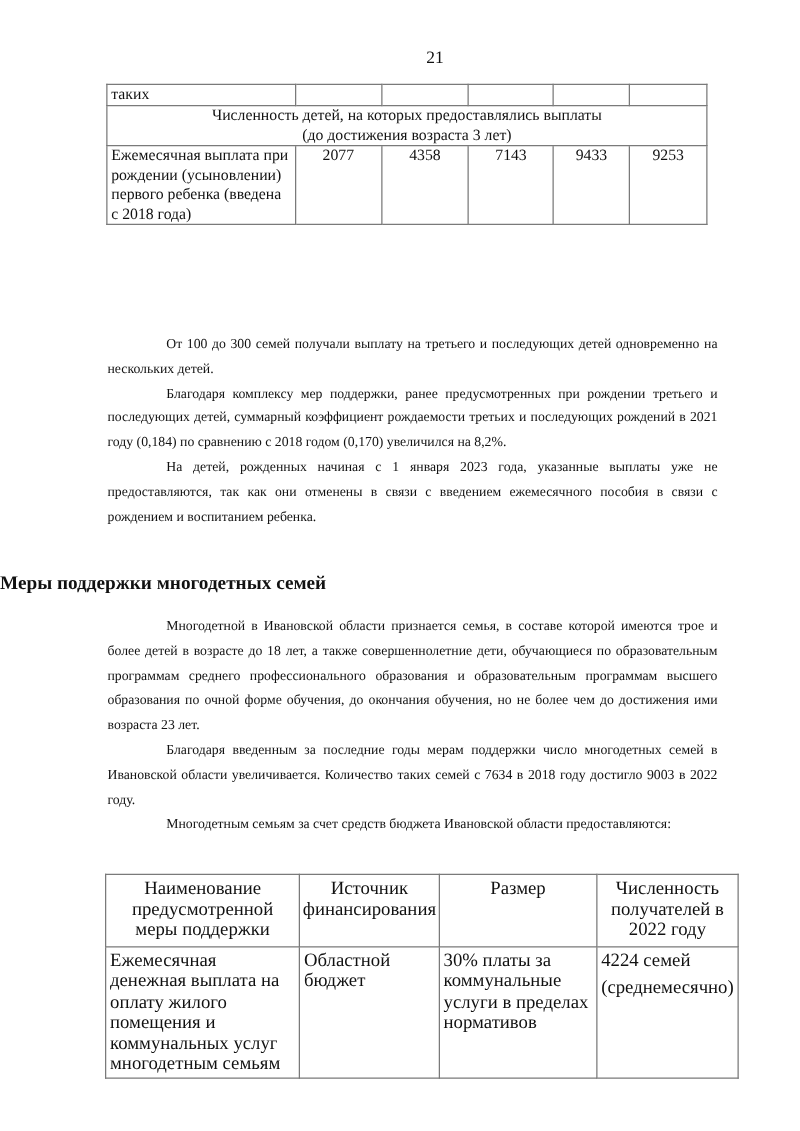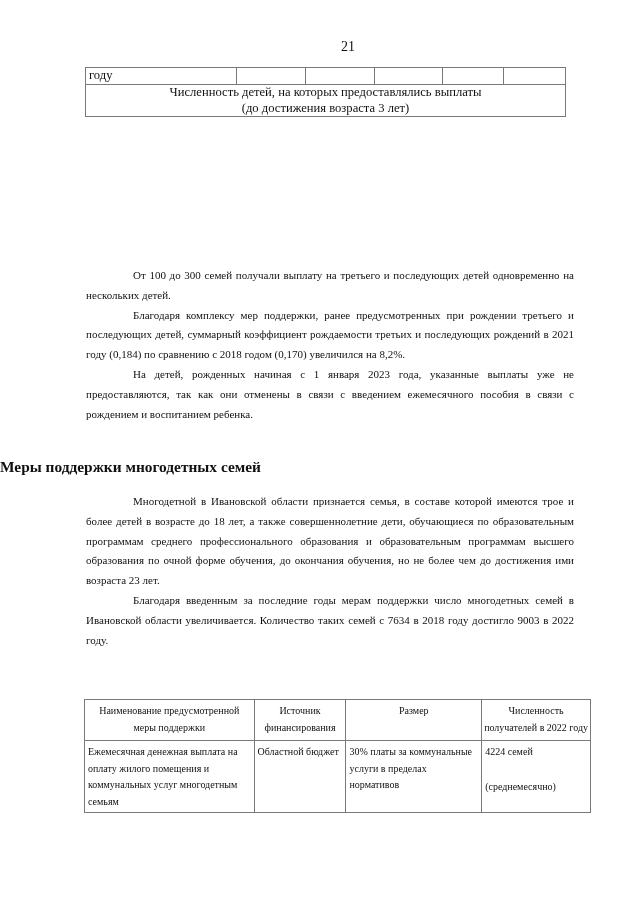--- a/index.html
+++ b/index.html
@@ -27,74 +27,83 @@
     #t1 tr.r0 td { height: 16px; }
     .text-block {
       position: absolute; left: 86px; width: 488px;
       font-size: 11px; line-height: 19.8px; text-align: justify;
     }
     .text-block p { margin: 0; text-indent: 47px; }
     .heading {
       position: absolute; top: 458px; left: 0; width: 640px; text-align: left;
       font-weight: bold; font-size: 15.4px;
     }
-    #t2 { left: 84px; top: 699px; width: 507px; font-size: 10px; line-height: 16.5px; }
+    #t2 { left: 84px; top: 699px; width: 507px; font-size: 15px; line-height: 16.5px; }
     #t2 col.c0 { width: 170px; }
     #t2 col.c1 { width: 92px; }
     #t2 col.c2 { width: 136px; }
     #t2 col.c3 { width: 109px; }
     #t2 th { text-align: center; padding: 3px 2px 4px; }
     #t2 td { padding: 3px 3px 2px; }
     #t2 td.center { }
     #t2 td.recipients span { display: block; }
-    #t2 td.recipients span + span { margin-top: 18px; }
+    #t2 td.recipients span + span { margin-top: 5px; }
   </style>
 </head>
 <body>
 
 <div class="page-number">21</div>
 
 <table id="t1">
   <colgroup>
       <col class="c0">
       <col class="c1">
       <col class="c2">
       <col class="c3">
       <col class="c4">
       <col class="c5">
     </colgroup>
   <tbody>
       <tr class="r0">
-    <td>году</td>
+    <td>таких</td>
     <td class="num"></td>
     <td class="num"></td>
     <td class="num"></td>
     <td class="num"></td>
     <td class="num"></td>
   </tr>
   <tr>
     <td class="section" colspan="6">
       <div>Численность детей, на которых предоставлялись выплаты</div>
       <div>(до достижения возраста 3 лет)</div>
     </td>
+  </tr>
+  <tr>
+    <td>Ежемесячная выплата при рождении (усыновлении) первого ребенка (введена с 2018 года)</td>
+    <td class="num">2077</td>
+    <td class="num">4358</td>
+    <td class="num">7143</td>
+    <td class="num">9433</td>
+    <td class="num">9253</td>
   </tr>
 </tbody>
   </table>
 
 <div class="text-block" style="top: 266px;">
   <p>От 100 до 300 семей получали выплату на третьего и последующих детей одновременно на нескольких детей.</p>
   <p>Благодаря комплексу мер поддержки, ранее предусмотренных при рождении третьего и последующих детей, суммарный коэффициент рождаемости третьих и последующих рождений в 2021 году (0,184) по сравнению с 2018 годом (0,170) увеличился на 8,2%.</p>
   <p>На детей, рожденных начиная с 1 января 2023 года, указанные выплаты уже не предоставляются, так как они отменены в связи с введением ежемесячного пособия в связи с рождением и воспитанием ребенка.</p>
 </div>
 
 <div class="heading">Меры поддержки многодетных семей</div>
 
 <div class="text-block" style="top: 492px;">
   <p>Многодетной в Ивановской области признается семья, в составе которой имеются трое и более детей в возрасте до 18 лет, а также совершеннолетние дети, обучающиеся по образовательным программам среднего профессионального образования и образовательным программам высшего образования по очной форме обучения, до окончания обучения, но не более чем до достижения ими возраста 23 лет.</p>
   <p>Благодаря введенным за последние годы мерам поддержки число многодетных семей в Ивановской области увеличивается. Количество таких семей с 7634 в 2018 году достигло 9003 в 2022 году.</p>
+  <p>Многодетным семьям за счет средств бюджета Ивановской области предоставляются:</p>
 </div>
 
 <table id="t2">
   <colgroup>
       <col class="c0">
       <col class="c1">
       <col class="c2">
       <col class="c3">
     </colgroup>
   <tbody>

